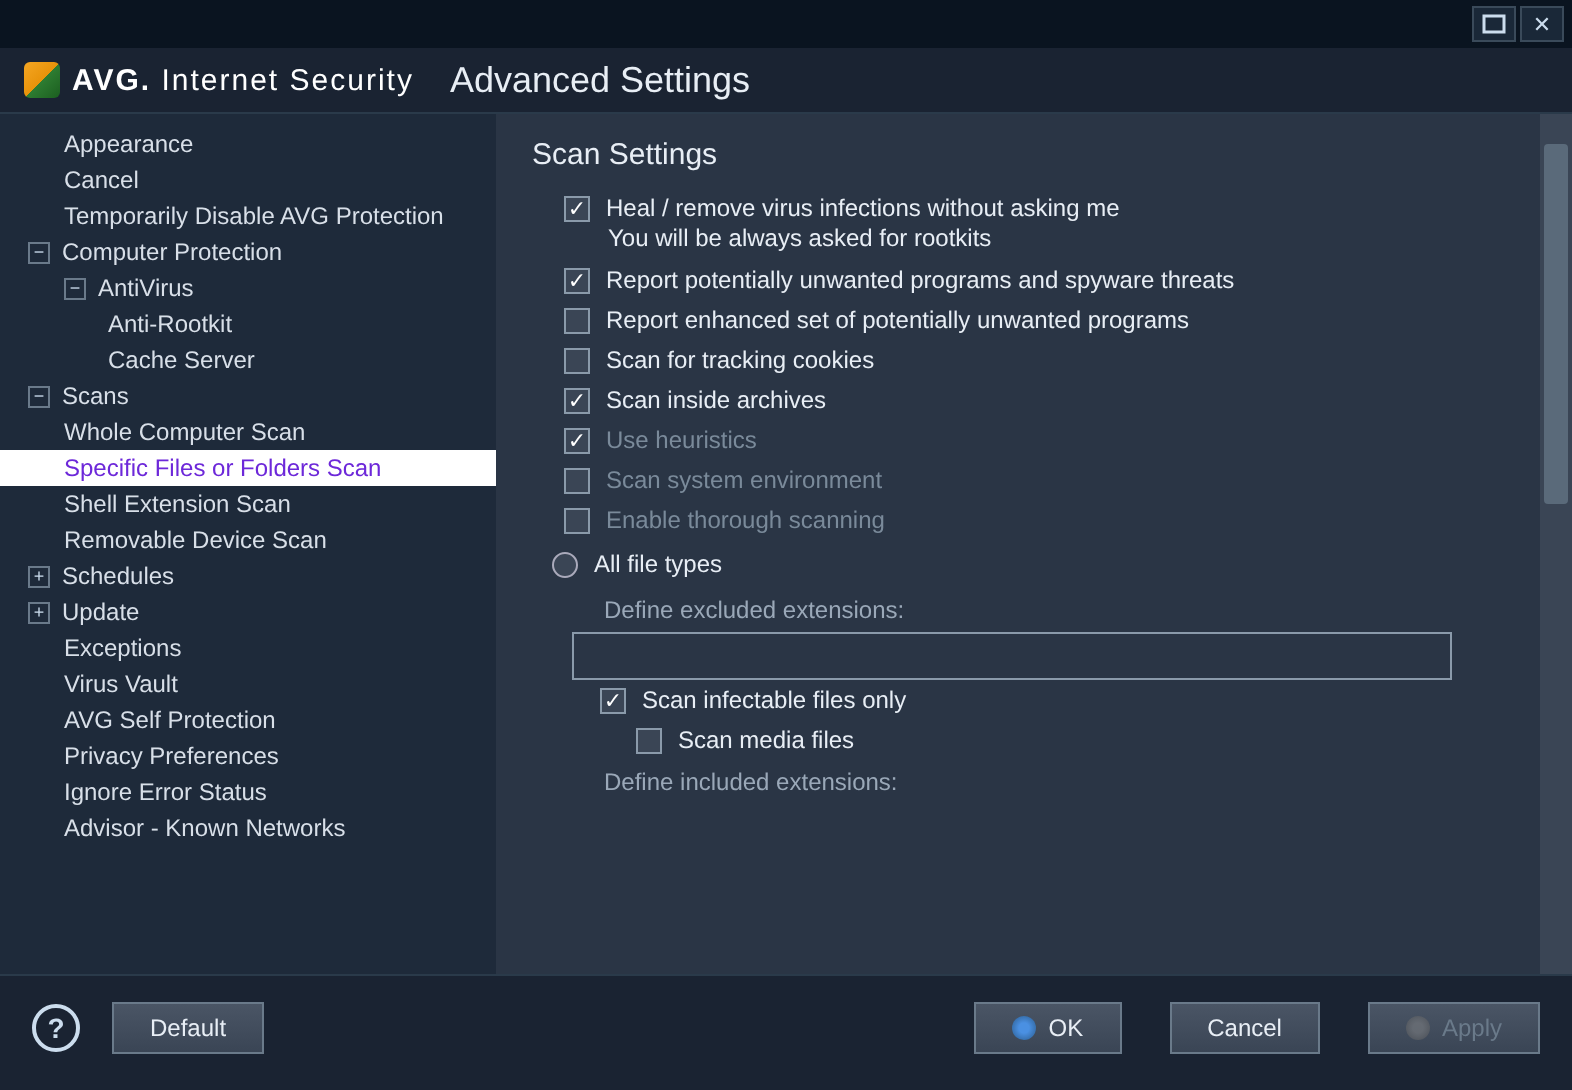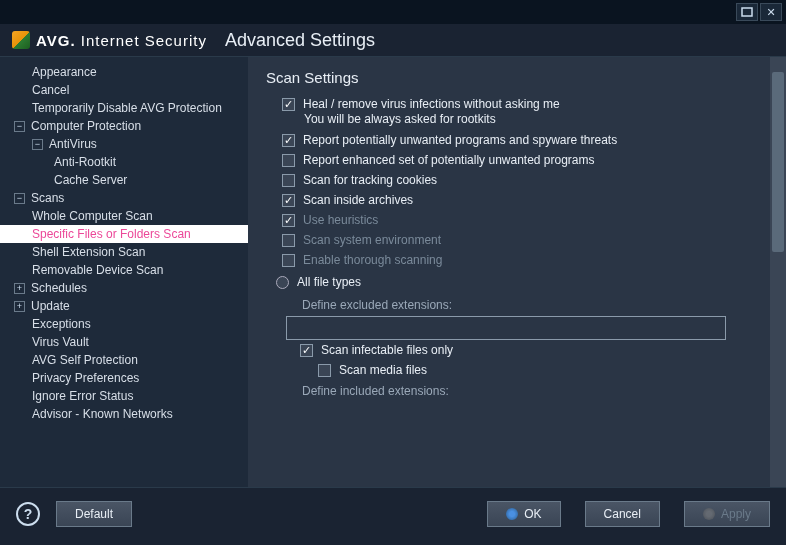--- a/index.html
+++ b/index.html
@@ -14,21 +14,21 @@
 .logo-text { color: #fff; font-size: 15px; letter-spacing: 1px; }
 .logo-text .bold { font-weight: bold; }
 .header-title { color: #e8eef5; font-size: 18px; font-weight: normal; }
 
 .main { display: flex; height: 432px; border-top: 1px solid #2a3a4a; border-bottom: 1px solid #2a3a4a; }
 
 .sidebar { width: 248px; background: #1e2a3a; overflow-y: auto; padding: 6px 0; }
 .tree-item { display: flex; align-items: center; padding: 2px 8px 2px 14px; color: #d8dfe8; font-size: 12px; cursor: pointer; white-space: nowrap; }
 .tree-item.level-1 { padding-left: 32px; }
 .tree-item.level-2 { padding-left: 54px; }
-.tree-item.selected { background: #fff; color: #ec4899; }
+.tree-item.selected { background: #fff; color: #6d28d9; }
 .expand-icon { width: 11px; height: 11px; border: 1px solid #6a7a8a; margin-right: 6px; display: inline-flex; align-items: center; justify-content: center; font-size: 9px; line-height: 1; color: #cde; flex-shrink: 0; }
 
 .content { flex: 1; background: #2a3545; padding: 12px 18px; overflow-y: auto; position: relative; color: #e8eef5; }
 .content h2 { font-size: 15px; font-weight: normal; margin-bottom: 8px; }
 .checkbox-row { display: flex; align-items: center; gap: 8px; padding: 3px 0 3px 16px; font-size: 12px; }
 .checkbox-row.dimmed { color: #7a8a9a; }
 .sub-text { font-size: 12px; padding-left: 38px; margin-top: -2px; margin-bottom: 4px; }
 .checkbox { width: 13px; height: 13px; border: 1px solid #8a9aaa; background: #3a4555; flex-shrink: 0; display: flex; align-items: center; justify-content: center; font-size: 11px; color: #fff; }
 .radio { width: 13px; height: 13px; border: 1px solid #aab; border-radius: 50%; background: #3a4555; flex-shrink: 0; display: flex; align-items: center; justify-content: center; }
 .radio.selected::after { content: ''; width: 7px; height: 7px; background: #fff; border-radius: 50%; }

